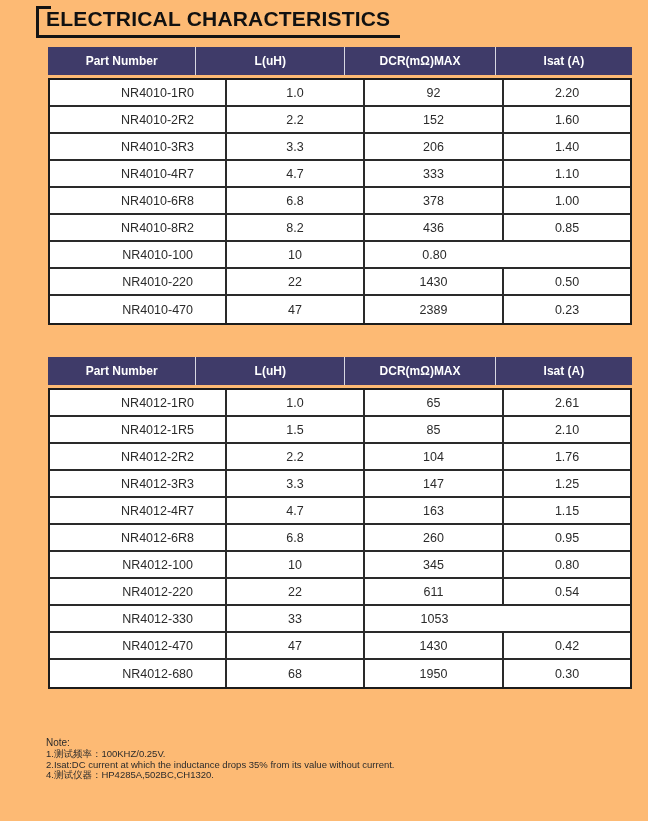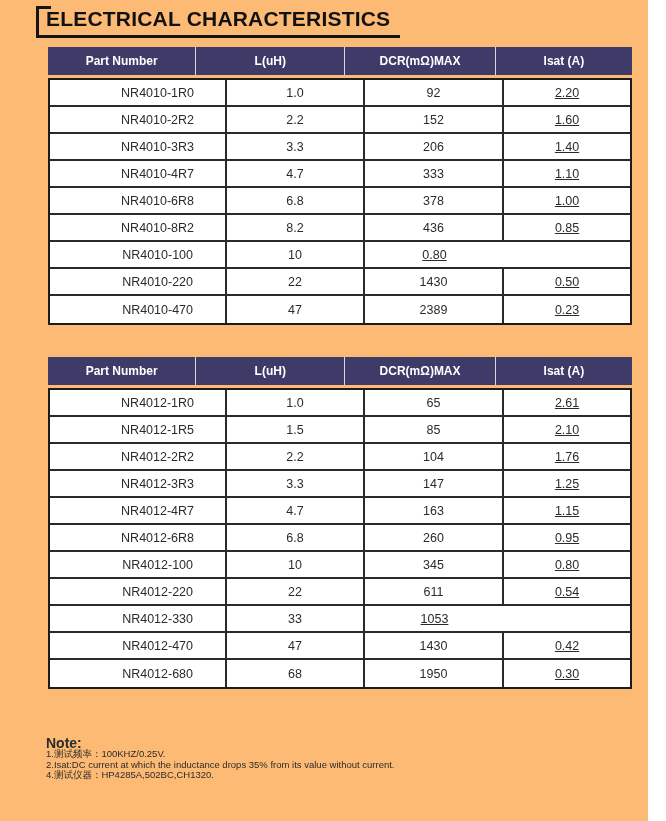--- a/index.html
+++ b/index.html
@@ -82,30 +82,30 @@
   }
   .trow:last-child { border-bottom: none; border-radius: 10px; }
   .trow .cell {
     display: flex;
     align-items: center;
     justify-content: center;
     font-size: 12.5px;
     color: #2b2b2b;
     border-right: 2px solid #2a2a2a;
   }
-  .trow .cell:last-child { border-right: none; text-decoration: underline; }
+  .trow .cell:last-child { border-right: none; }
 
   
   .notes {
     margin: 49px 0 0 46px;
     font-size: 9.5px;
     line-height: 10.8px;
     color: #2b2b2b;
   }
-  .note-heading { font-weight: 700; font-size: 14px; }
+  .note-heading { font-weight: 400; font-size: 10px; }
 </style>
 </head>
 <body>
 
 <div class="page">
 
   <div class="title-frame">
     <h1 class="page-title">ELECTRICAL CHARACTERISTICS</h1>
   </div>
 

